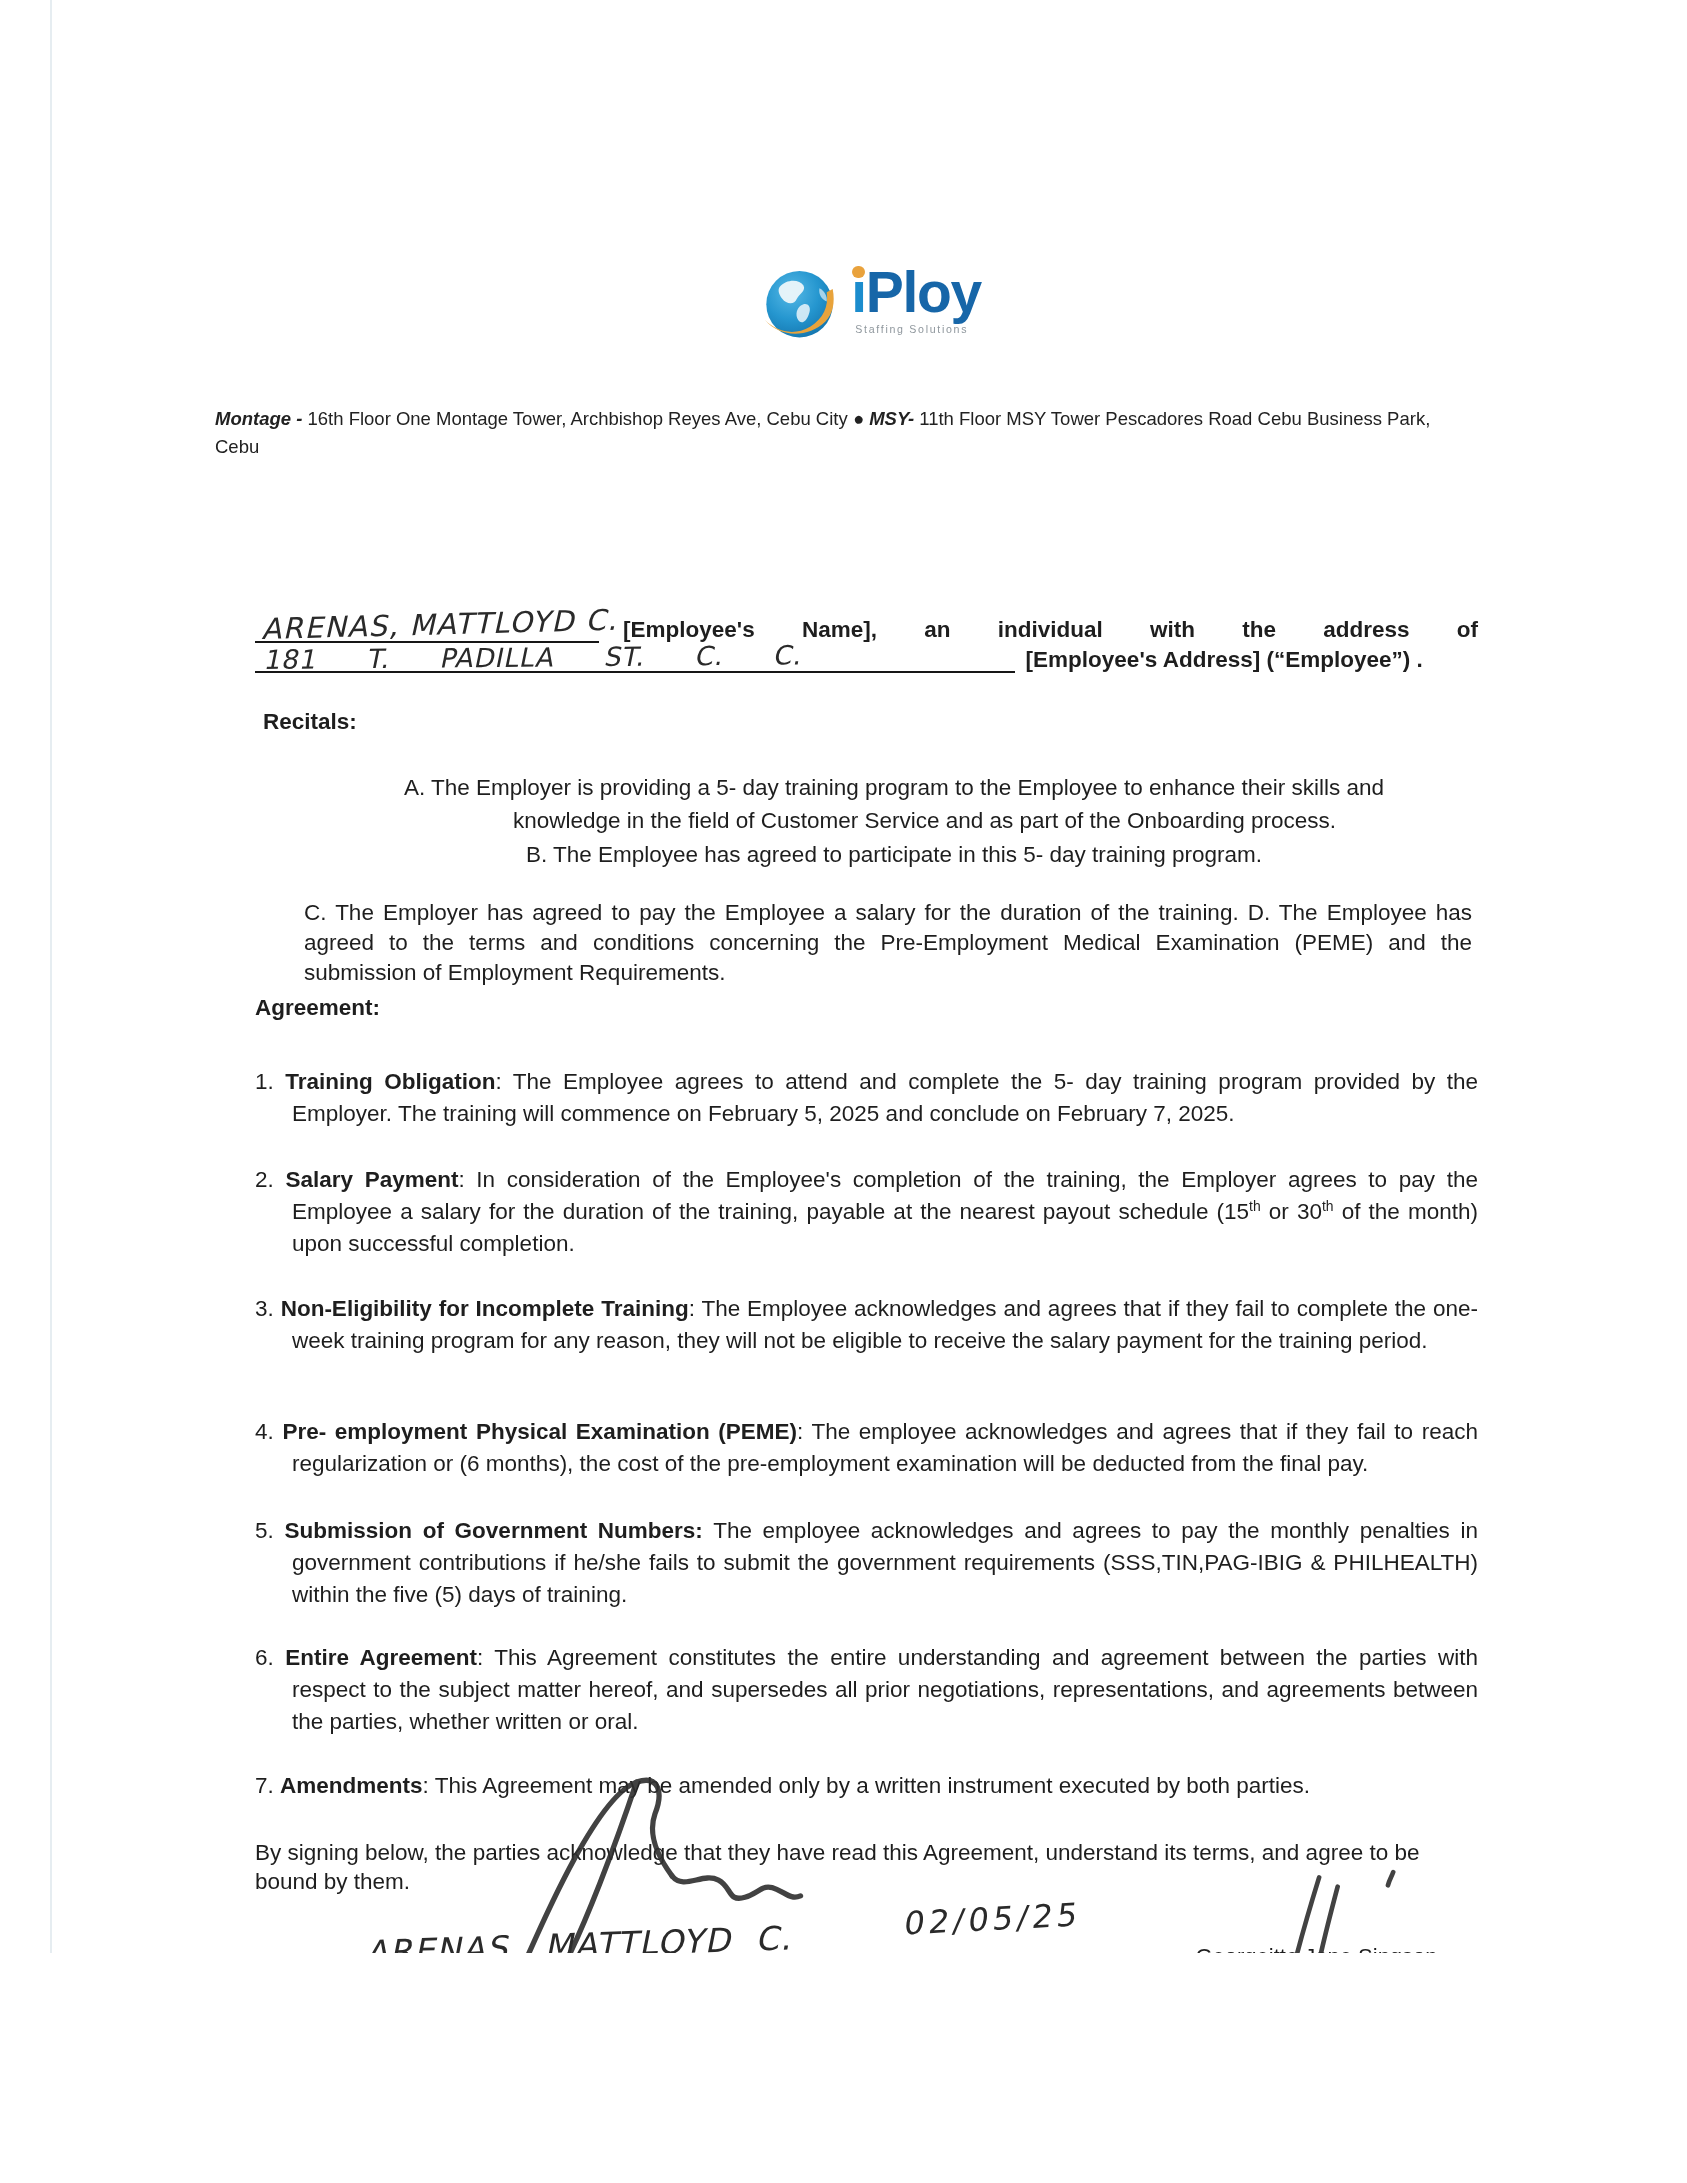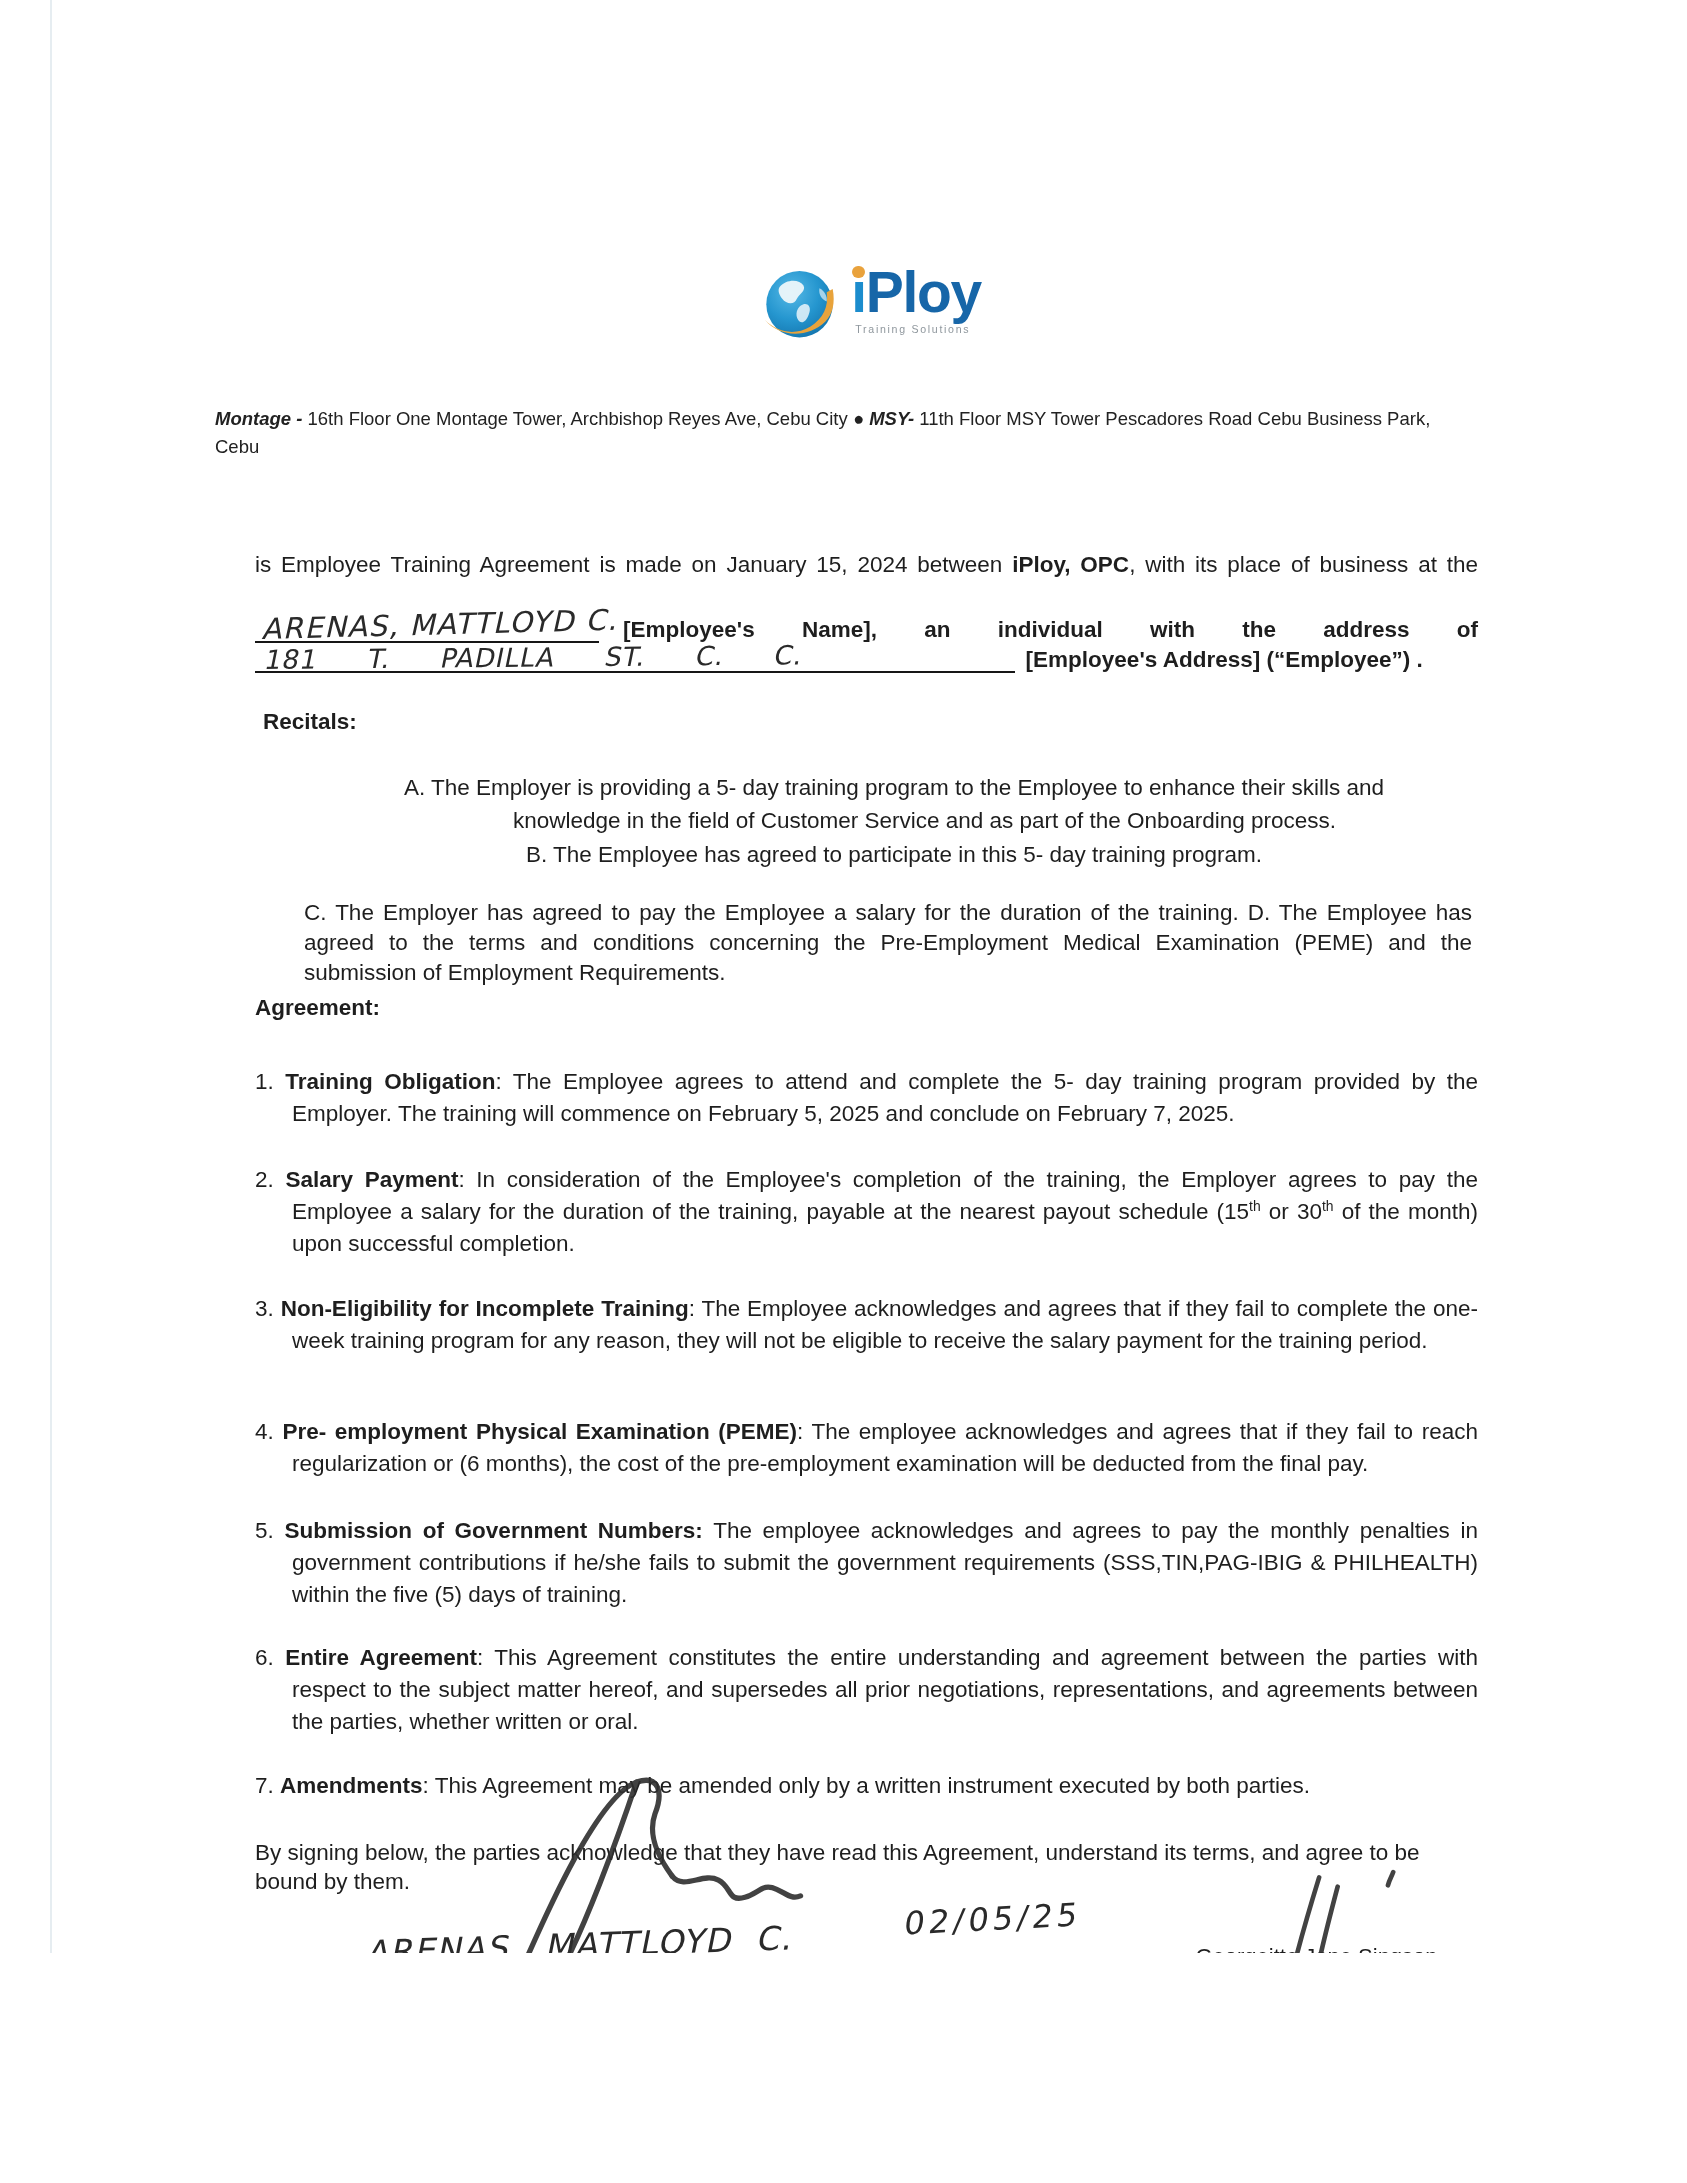--- a/index.html
+++ b/index.html
@@ -86,29 +86,28 @@
         </defs>
         <circle cx="58" cy="56" r="50" fill="url(#gg)"></circle>
         <path d="M28,30 C38,18 58,18 64,28 C68,36 58,40 54,48 C50,58 38,56 32,48 C27,41 25,35 28,30 Z" fill="#f2f8fb" opacity="0.92"></path>
         <path d="M60,58 C68,52 76,58 73,68 C70,80 62,88 56,80 C51,72 54,62 60,58 Z" fill="#eaf4fa" opacity="0.85"></path>
         <path d="M88,32 C96,36 100,44 99,52 C93,50 86,42 88,32 Z" fill="#def0f8" opacity="0.7"></path>
         <path d="M6,80 C28,106 70,108 97,82 C108,71 112,54 108,33 L99,38 C102,60 94,77 74,90 C50,104 24,98 6,80 Z" fill="#e8a33b"></path>
       </svg>
     </div>
     <div class="brandblock">
       <div class="brand"><span class="b1">i</span><span class="b2">Ploy</span><span class="idot"></span></div>
-      <div class="tagline">Training Solutions</div>
+      <div class="tagline">Staffing Solutions</div>
     </div>
   </div>
 
   <div class="addr">
     <div><span class="bi">Montage -</span><span> 16th Floor One Montage Tower, Archbishop Reyes Ave, Cebu City </span><span>●</span><span class="bi"> MSY-</span><span> 11th Floor MSY Tower Pescadores Road Cebu Business Park, Cebu</span></div>
   </div>
 
-  <div class="row jline" style="top:552px"><span>is Employee Training Agreement is made on January 15, 2024 between </span><span class="b">iPloy, OPC</span><span>, with its place of business at the</span></div>
 
 
   <div class="row flexline" style="top:613px">
     <span class="sigline" style="width:344px">
         <span class="hand hand-name">ARENAS, MATTLOYD C.</span>
       </span>
     <span class="rest jline">[Employee's Name], an individual with the address of</span>
   </div>
 
   <div class="row flexline" style="top:643px">

